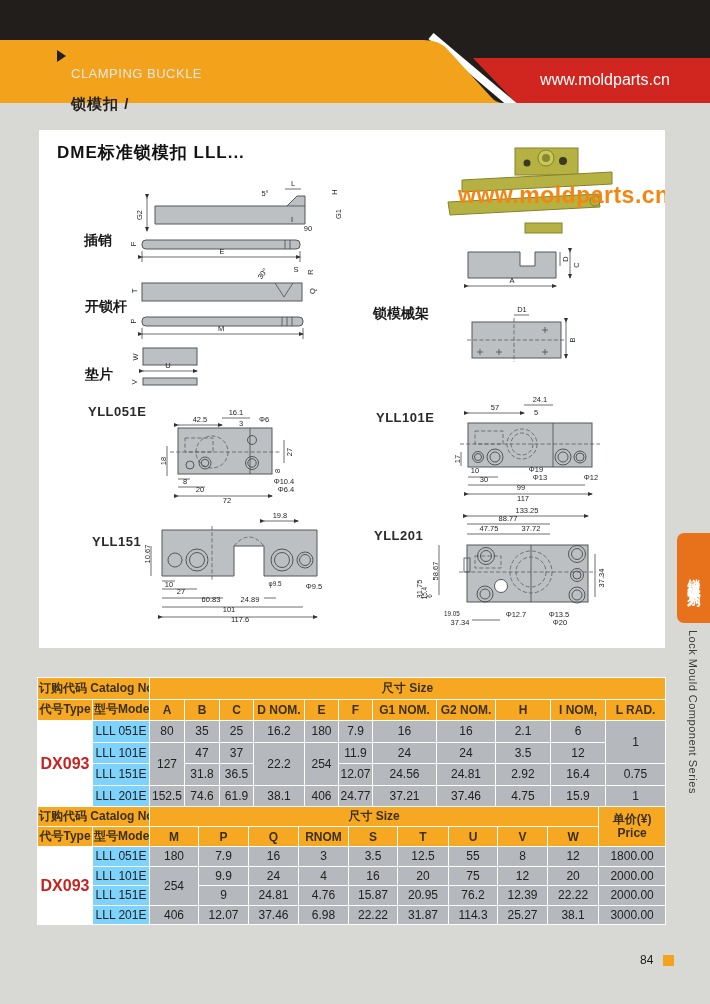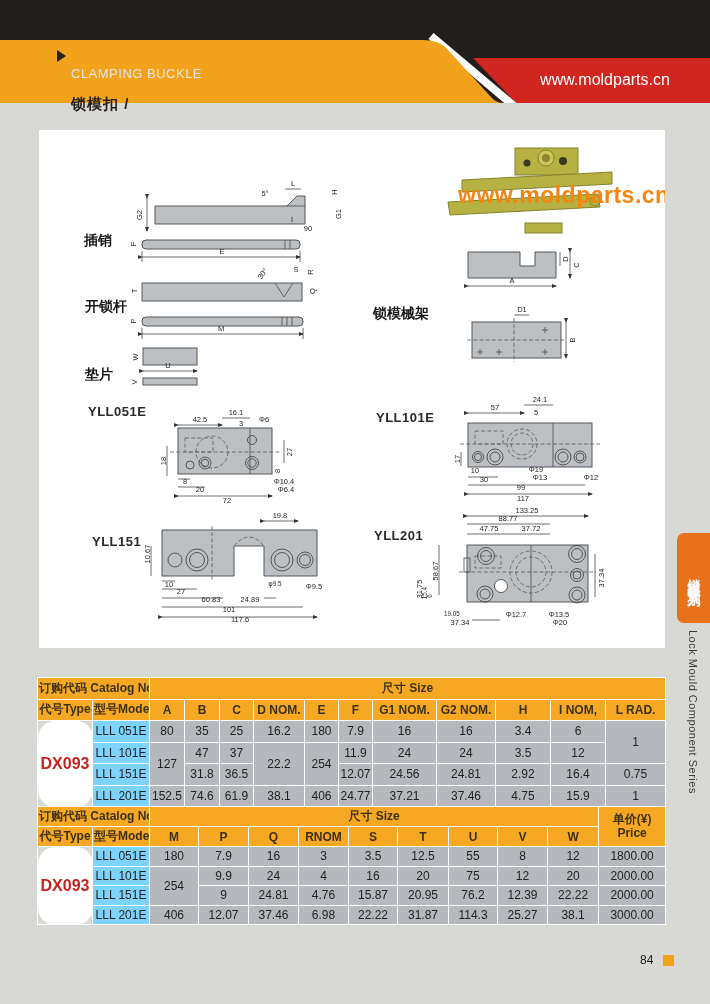--- a/index.html
+++ b/index.html
@@ -28,21 +28,21 @@
   .lbl{font-size:14px;font-weight:bold;fill:#1a1a1a;}
   .lbl2{font-size:13px;font-weight:bold;fill:#2a2a2a;letter-spacing:0.5px;}
   .wm{font-size:23px;font-weight:bold;fill:#F5850F;letter-spacing:0.5px;}
   .olive{fill:#B5B243;stroke:#85822C;stroke-width:1;}
   .olived{fill:#3a3a20;}
   
   table.cat{position:absolute;left:37px;border-collapse:collapse;table-layout:fixed;width:628px;}
   table.cat td{border:1.5px solid #fff;text-align:center;vertical-align:middle;
                font-size:12px;color:#222;background:#B5B9BD;overflow:hidden;white-space:nowrap;}
   table.cat tr.h1 td, table.cat tr.h2 td{background:#F7A823;color:#3c3117;font-weight:bold;height:19px;}
-  table.cat td.typecell{background:#fff;color:#C9211E;font-weight:bold;font-size:16px;border-radius:17px;}
+  table.cat td.typecell{background:#fff;color:#C9211E;font-weight:bold;font-size:16px;}
   table.cat td.model{background:#7dd3fc;}
   table.cat td.price2{line-height:1.15;}
   #t1{top:677px;} #t1 td{height:18.5px;}
   #t2{top:806px;} #t2 td{height:16.5px;}
   
   .tab{position:absolute;left:677px;top:533px;width:33px;height:90px;background:#E8721C;
        border-radius:7px 0 0 7px;display:flex;align-items:center;justify-content:center;}
   .tab span{writing-mode:vertical-rl;text-orientation:upright;color:#fff;font-size:13px;
             font-weight:bold;letter-spacing:3px;}
   .series-en{position:absolute;left:687px;top:630px;height:180px;writing-mode:vertical-rl;
@@ -63,20 +63,21 @@
       <line x1="431" y1="36" x2="514" y2="106" stroke="#fff" stroke-width="8"></line>
       <path d="M0,40 H424 Q440,40 448,50 L491,97 Q496,103 504,103 H0 Z" fill="#F2A31B"></path>
     </svg>
     <div class="hdr-tri"></div>
     <div class="hdr-zh">锁模扣 /</div>
     <div class="hdr-en">CLAMPING BUCKLE</div>
     <div class="hdr-site">www.moldparts.cn</div>
   </div>
 
   <div class="panel"></div>
+  <div class="title">DME标准锁模扣  LLL...</div>
 
   <svg class="diagram" width="626" height="518" viewBox="0 0 626 518">
     <defs>
       <marker id="ar" markerWidth="8" markerHeight="8" refX="4" refY="2" orient="auto" markerUnits="userSpaceOnUse">
         <path d="M0,0L5,2L0,4Z" fill="#333"></path>
       </marker>
     </defs>
 
     <g>
       <path class="bar" d="M116,76 H248 L258,66 H266 V94 H116 Z"></path>
@@ -348,21 +349,21 @@
       <td rowspan="4" class="typecell">DX093</td>
       <td class="model">LLL 051E</td>
       <td>80</td>
       <td>35</td>
       <td>25</td>
       <td>16.2</td>
       <td>180</td>
       <td>7.9</td>
       <td>16</td>
       <td>16</td>
-      <td>3.4</td>
+      <td>2.1</td>
       <td>6</td>
       <td rowspan="2">1</td>
     </tr>
     <tr>
       <td class="model">LLL 101E</td>
       <td rowspan="2">127</td>
       <td>47</td>
       <td>37</td>
       <td rowspan="2">22.2</td>
       <td rowspan="2">254</td>

